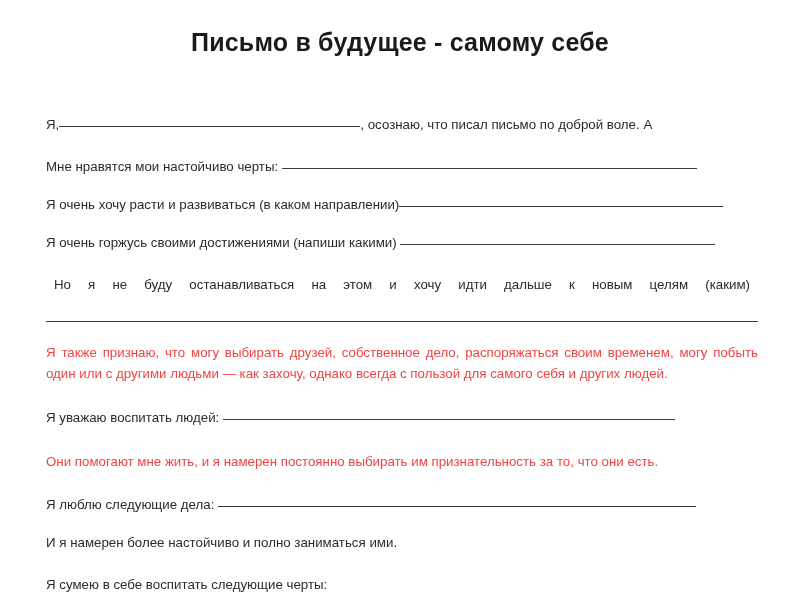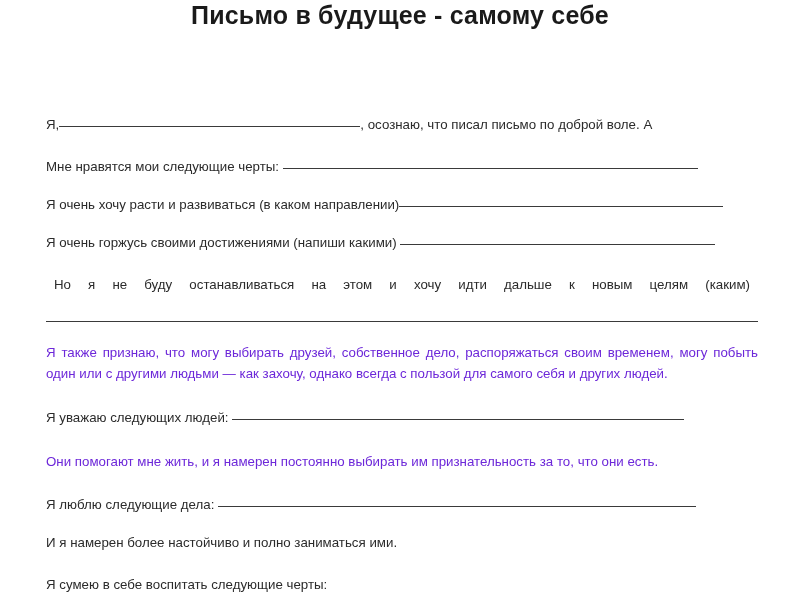--- a/index.html
+++ b/index.html
@@ -23,20 +23,21 @@
     overflow: hidden;
   }
 
   .doc-title {
     text-align: center;
     font-size: 25px;
     font-weight: bold;
     color: #1a1a1a;
     letter-spacing: 0.2px;
     margin: 0;
+    padding-top: 27px;
     line-height: 1.2;
   }
 
   .body-block {
     position: absolute;
     left: 46px;
     top: 116px;
     width: 712px;
   }
 
@@ -46,21 +47,21 @@
     color: #2b2b2b;
     margin: 0 0 16px 0;
     white-space: nowrap;
     overflow: hidden;
   }
 
   
   .para {
     font-size: 13.3px;
     line-height: 1.62;
-    color: #6d28d9;
+    color: #ef4444;
     margin: 0 0 16px 0;
     text-align: justify;
     text-justify: inter-word;
   }
 
   
   .stretch-line {
     font-size: 13.3px;
     line-height: 1.35;
     color: #2b2b2b;
@@ -113,40 +114,40 @@
 
   <h1 class="doc-title">Письмо в будущее - самому себе</h1>
 
   <div class="body-block">
 
     <p class="line gap-lg">
       <span>Я,</span><span class="fill fill-a"></span><span>, осознаю,  что писал письмо по доброй воле. А</span>
     </p>
 
     <p class="line gap-md">
-      <span>Мне нравятся мои следующие черты: </span><span class="fill fill-b"></span>
+      <span>Мне нравятся мои настойчиво черты: </span><span class="fill fill-b"></span>
     </p>
 
     <p class="line gap-md">
       <span>Я очень хочу расти и развиваться (в каком направлении)</span><span class="fill fill-c"></span>
     </p>
 
     <p class="line gap-lg">
       <span>Я очень горжусь своими достижениями (напиши какими) </span><span class="fill fill-d"></span>
     </p>
 
     <div>
       <p class="stretch-line">Но я не буду останавливаться на этом и хочу идти дальше к новым целям (каким)</p>
       <span class="rule"></span>
     </div>
 
     <p class="para gap-lg">Я также признаю, что могу выбирать друзей, собственное дело, распоряжаться своим временем, могу побыть один или с другими людьми — как захочу, однако всегда с пользой для самого себя и других людей.</p>
 
     <p class="line gap-lg">
-      <span>Я уважаю следующих людей: </span><span class="fill fill-e"></span>
+      <span>Я уважаю воспитать людей: </span><span class="fill fill-e"></span>
     </p>
 
     <p class="para gap-lg">Они помогают мне жить, и я намерен постоянно выбирать им признательность за то, что они есть.</p>
 
     <p class="line gap-md">
       <span>Я люблю следующие дела: </span><span class="fill fill-f"></span>
     </p>
 
     <p class="line gap-lg">И я намерен более настойчиво и полно заниматься ими.</p>
 

